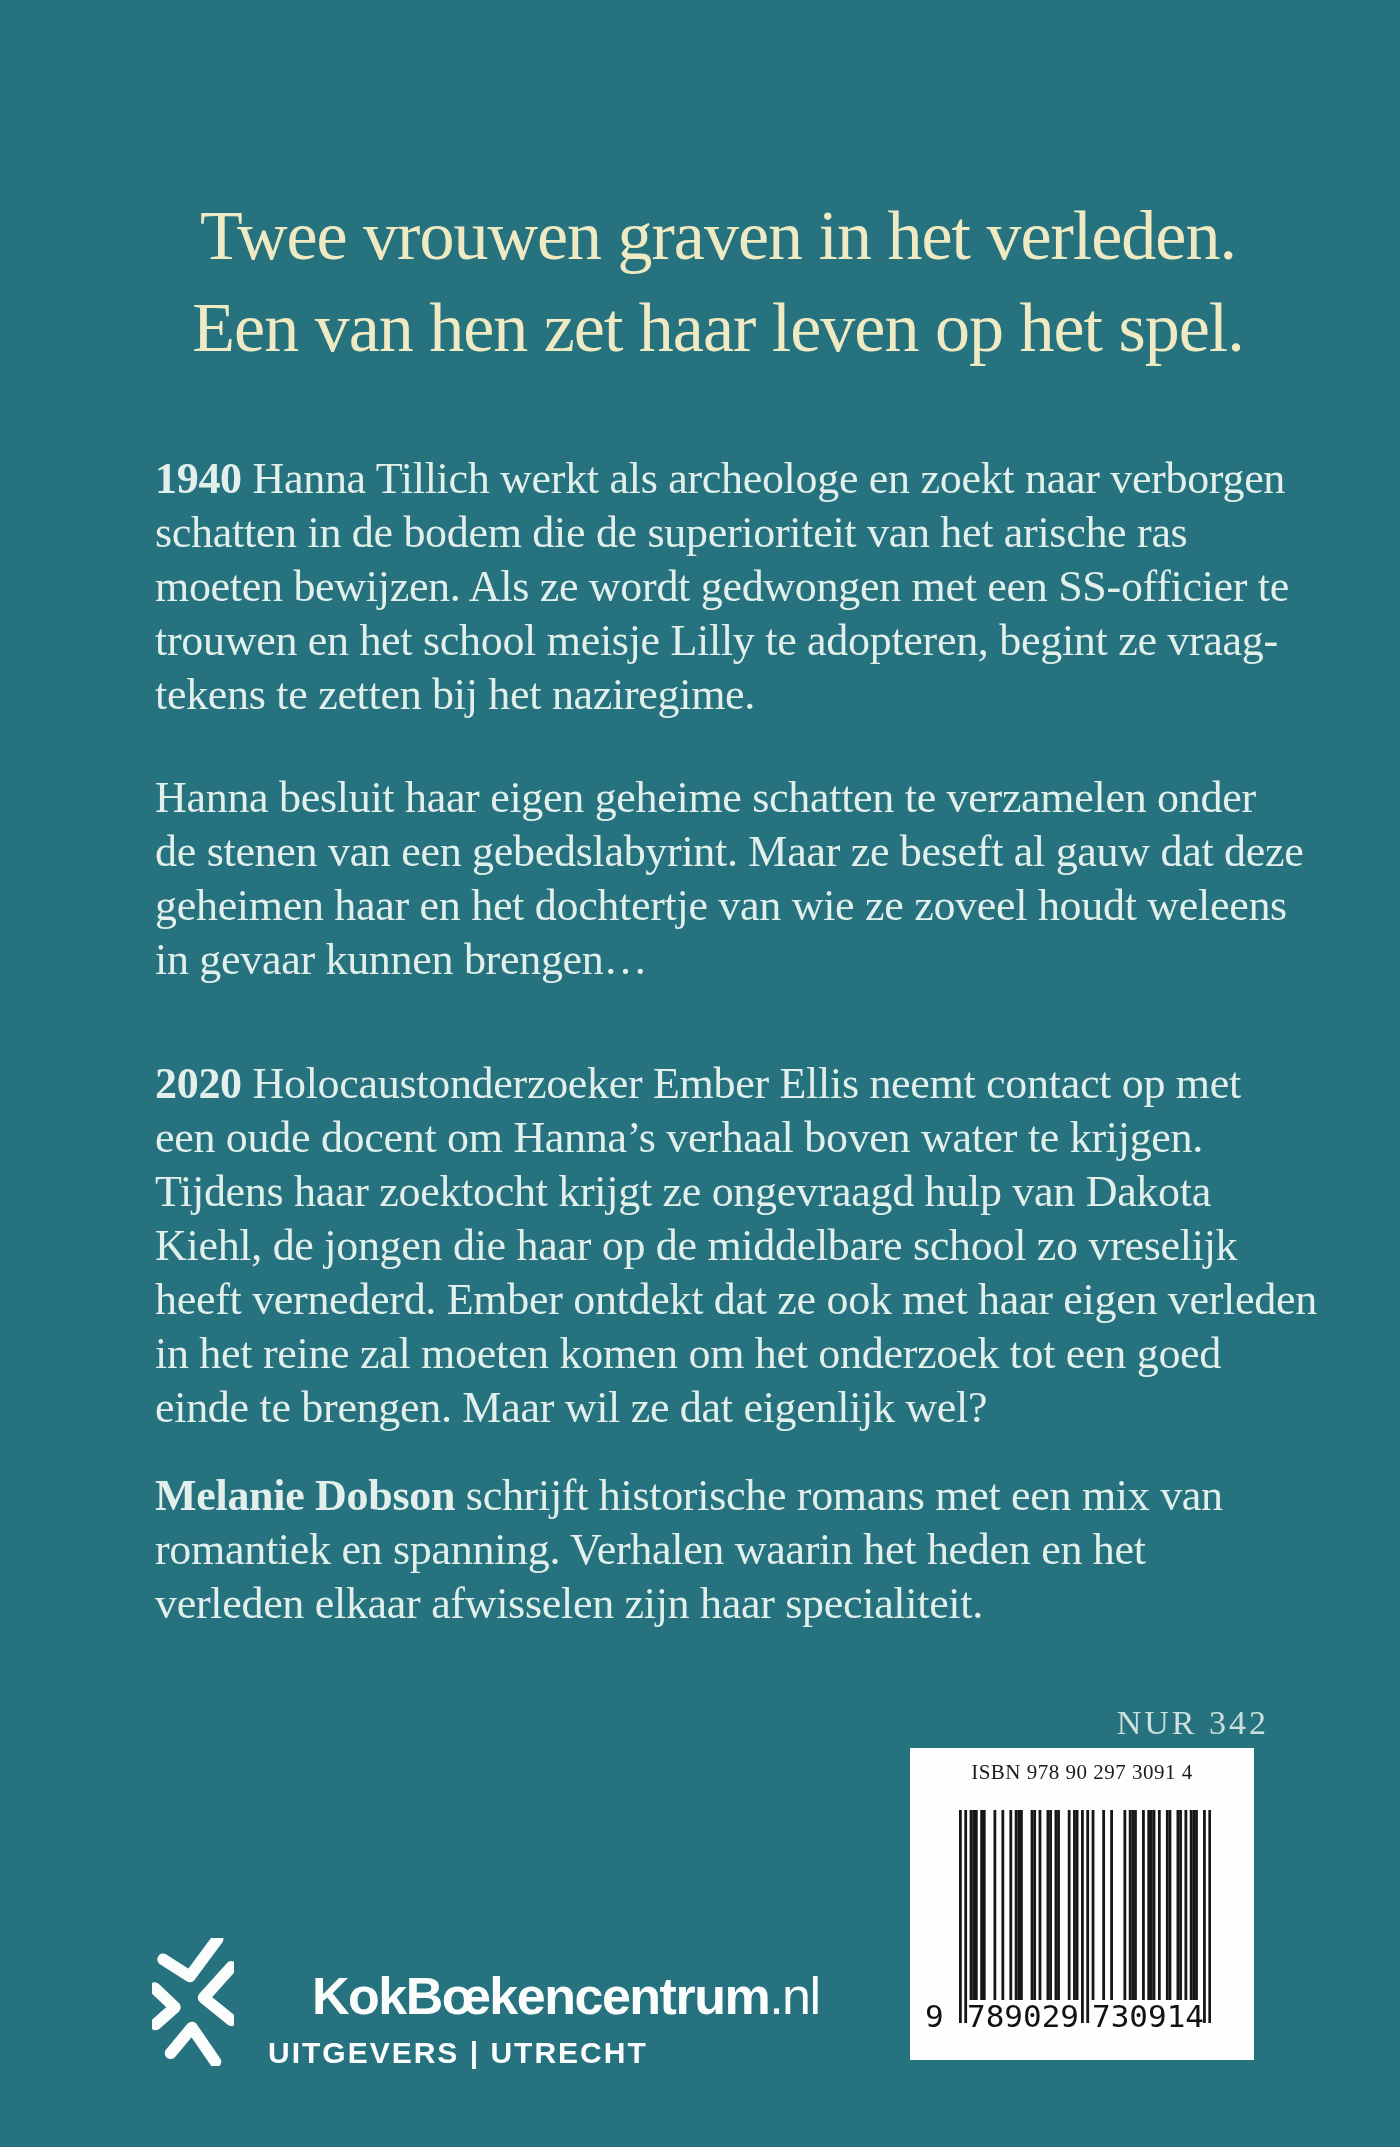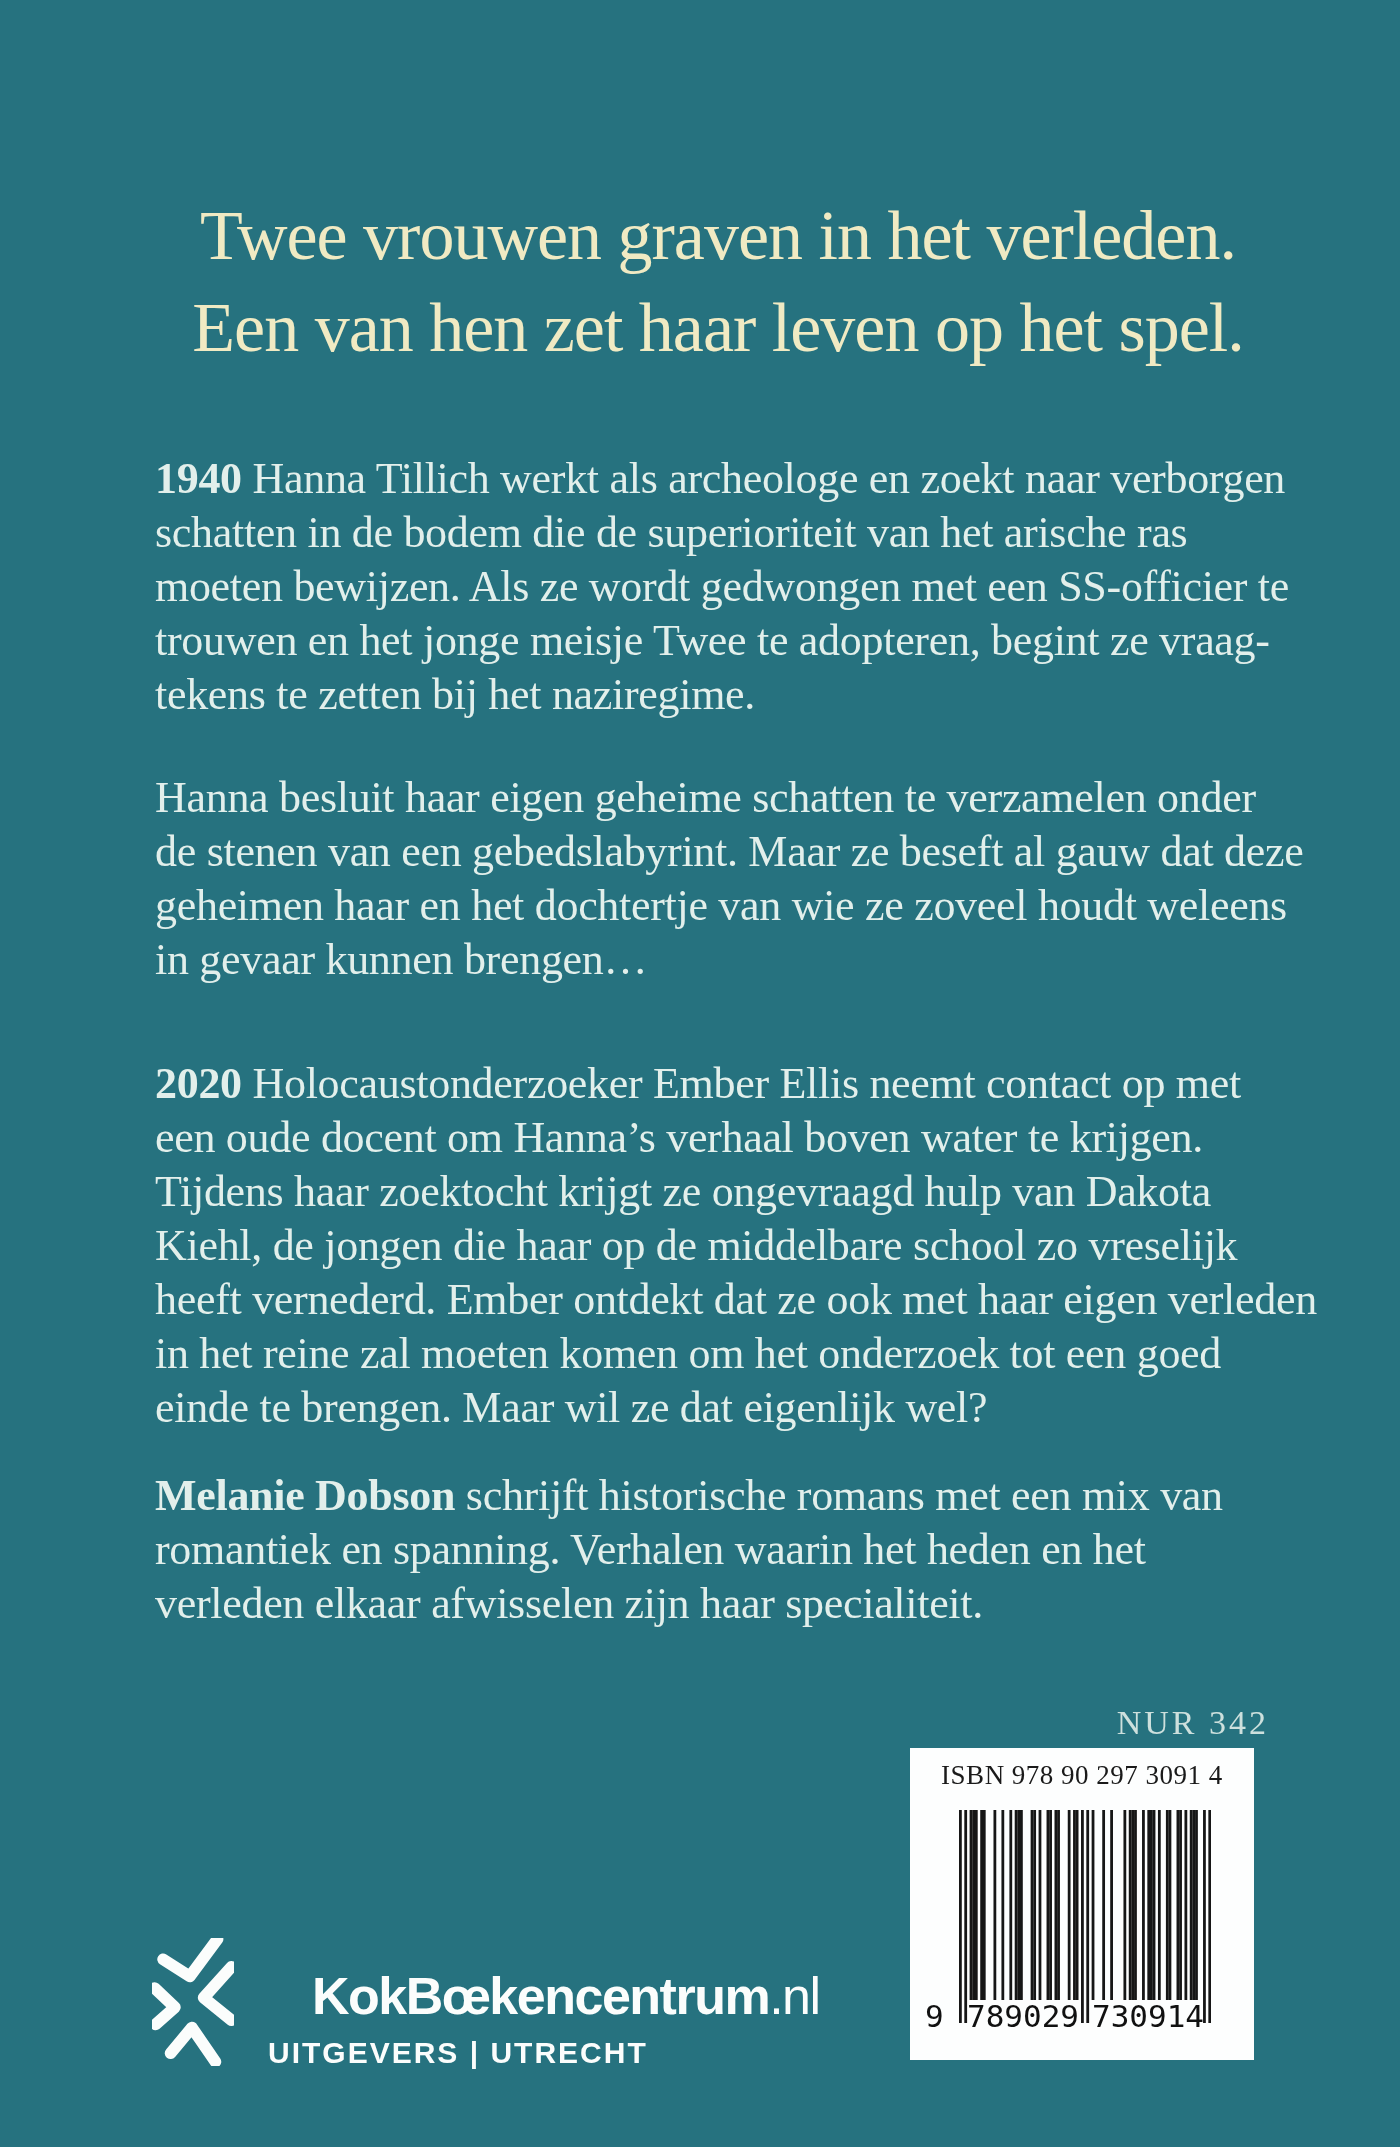--- a/index.html
+++ b/index.html
@@ -52,21 +52,21 @@
   
   .barcode-box{
     position:absolute;left:910px;top:1748px;
     width:344px;height:312px;
     background:var(--barcode-bg);
   }
   .isbn{
     position:absolute;top:12px;left:0;right:0;
     text-align:center;
     color:#1a1a1a;
-    font-size:27px;letter-spacing:0.5px;
+    font-size:21px;letter-spacing:0.5px;
     white-space:nowrap;
   }
   #barcode-svg{
     position:absolute;left:49px;top:62px;
     width:252px;height:213px;
     display:block;
   }
   #barcode-svg rect{fill:var(--bar-color);}
   .digits{
     position:absolute;left:49px;top:250px;width:252px;height:42px;
@@ -111,21 +111,21 @@
 
   <div class="headline">
     <div>Twee vrouwen graven in het verleden.</div>
     <div>Een van hen zet haar leven op het spel.</div>
   </div>
 
   <div class="para p1">
     <div class="line"><span class="lead">1940</span><span> Hanna Tillich werkt als archeologe en zoekt naar verborgen</span></div>
     <div class="line">schatten in de bodem die de superioriteit van het arische ras</div>
     <div class="line">moeten bewijzen. Als ze wordt gedwongen met een SS-officier te</div>
-    <div class="line">trouwen en het jonge meisje Twee te adopteren, begint ze vraag-</div>
+    <div class="line">trouwen en het school meisje Lilly te adopteren, begint ze vraag-</div>
     <div class="line">tekens te zetten bij het naziregime.</div>
   </div>
 
   <div class="para p2">
     <div class="line"><span class="lead"></span><span>Hanna besluit haar eigen geheime schatten te verzamelen onder</span></div>
     <div class="line">de stenen van een gebedslabyrint. Maar ze beseft al gauw dat deze</div>
     <div class="line">geheimen haar en het dochtertje van wie ze zoveel houdt weleens</div>
     <div class="line">in gevaar kunnen brengen…</div>
   </div>
 

